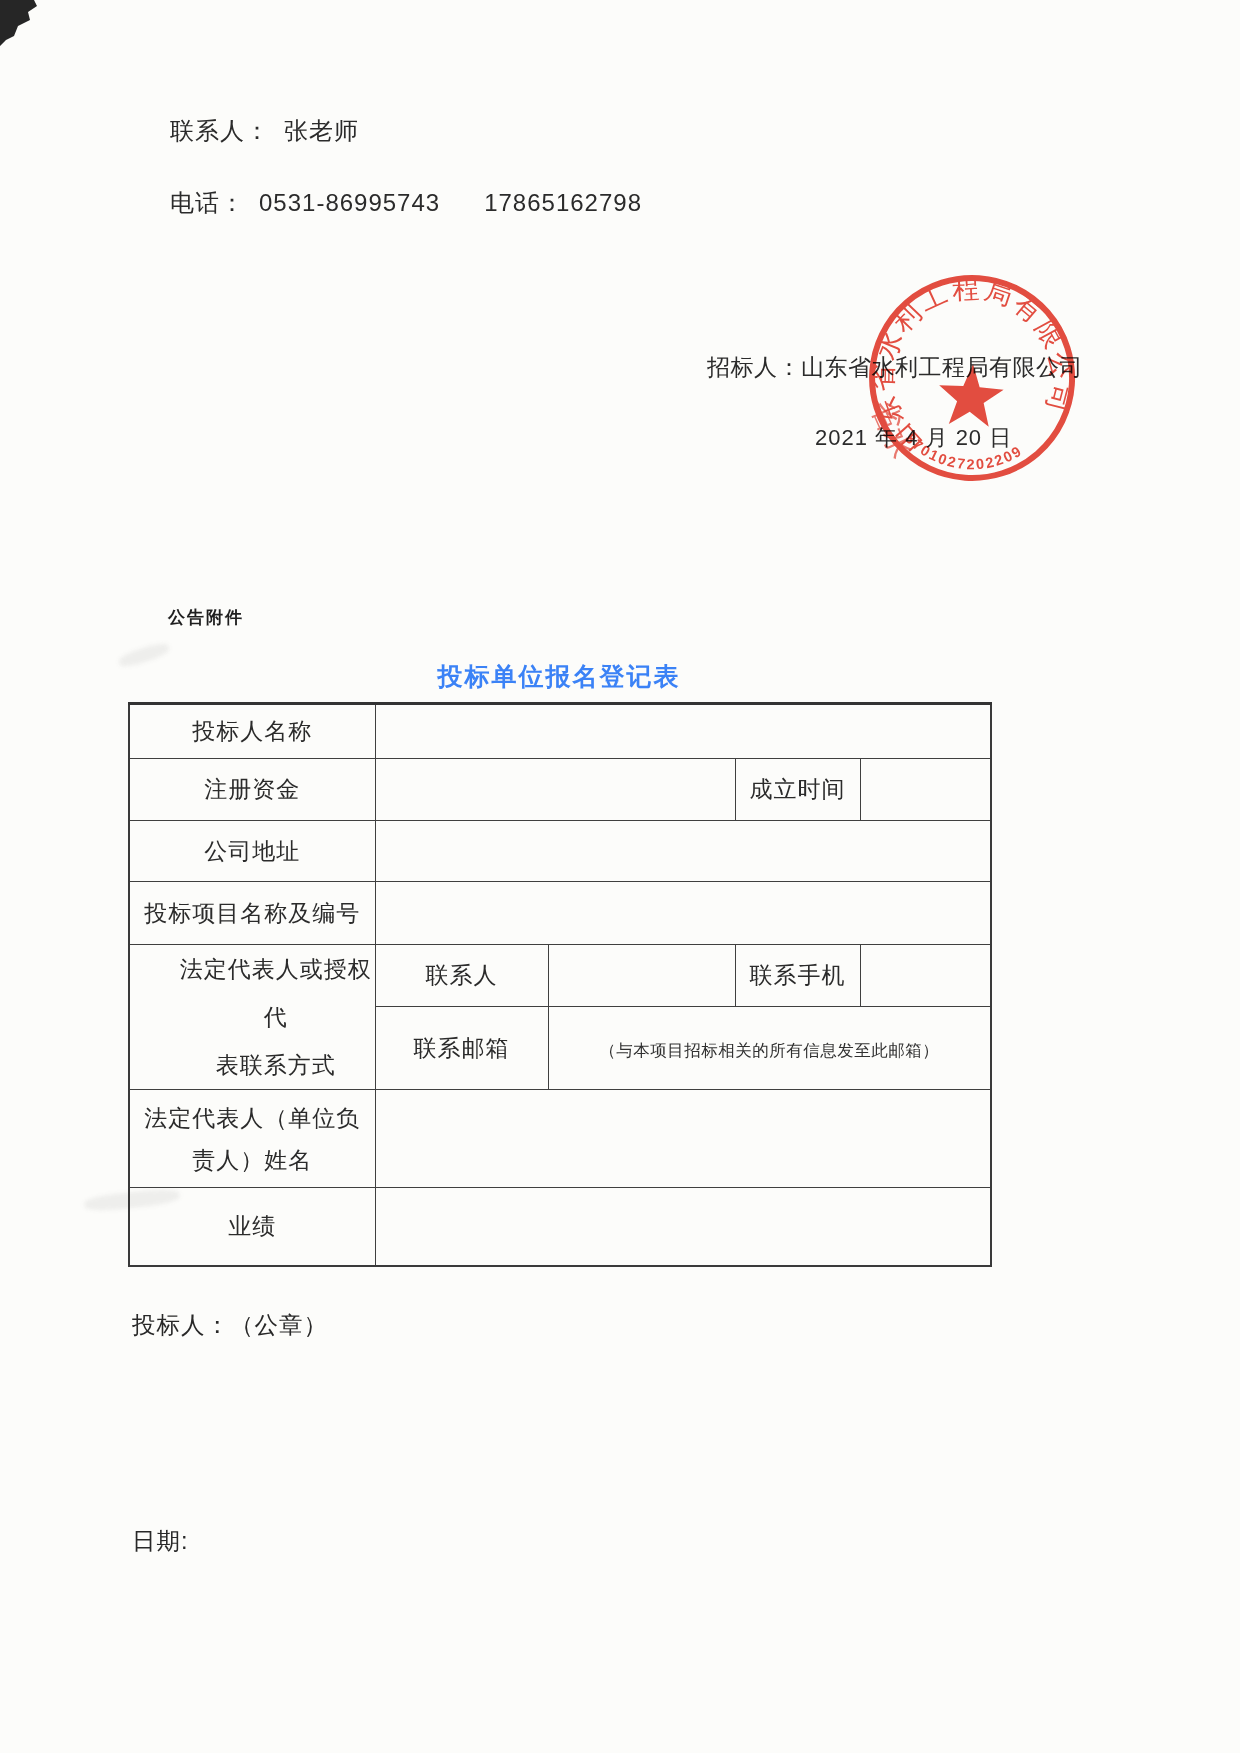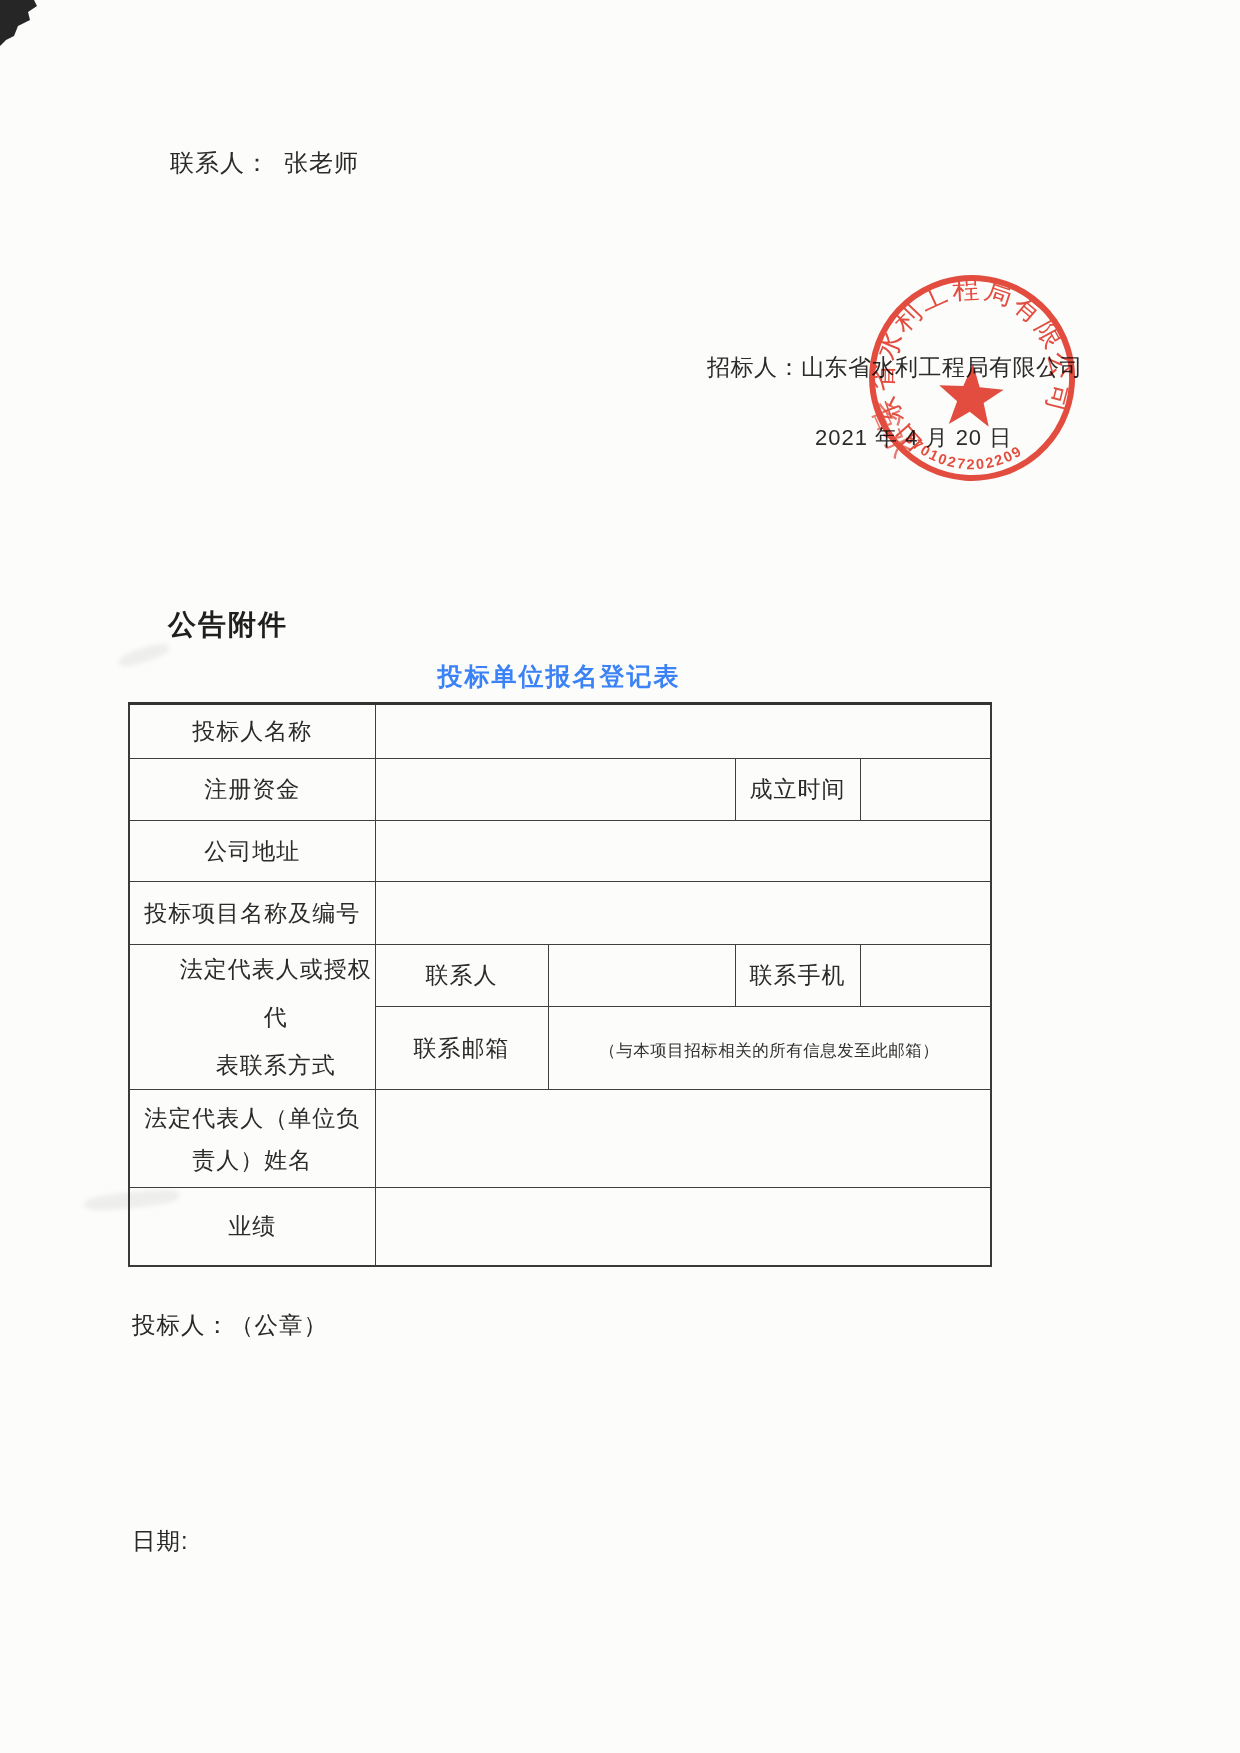--- a/index.html
+++ b/index.html
@@ -26,21 +26,21 @@
   .gap-lg{display:inline-block;width:44px;}
 
   
   .tenderer{left:707px;top:352px;font-size:23px;letter-spacing:.5px;}
   .tender-date{left:815px;top:423px;font-size:22px;letter-spacing:1px;}
 
   
   .stamp{left:857px;top:263px;width:232px;height:232px;mix-blend-mode:multiply;opacity:.9;transform:rotate(4deg);}
 
   
-  .attach-heading{left:168px;top:606px;font-size:28px;font-weight:bold;letter-spacing:2px;color:#1f1f1f;}
+  .attach-heading{left:168px;top:606px;font-size:17px;font-weight:bold;letter-spacing:2px;color:#1f1f1f;}
   .table-title{left:128px;top:660px;width:862px;text-align:center;font-size:25px;font-weight:bold;letter-spacing:2px;color:#3b82f6;}
 
   
   .reg-table-wrap{left:128px;top:702px;width:862px;}
   table.reg{border-collapse:collapse;table-layout:fixed;width:862px;background:transparent;}
   table.reg{border:2px solid #3a3a3a;border-top:3px solid #333;padding-left:32px;}
   table.reg td{border:1.5px solid #3f3f3f;padding:0;vertical-align:middle;text-align:center;
                font-size:23px;color:#2b2b2b;letter-spacing:1px;}
   tr.r1{height:55px}tr.r2{height:62px}tr.r3{height:61px}tr.r4{height:63px}
   tr.r5{height:61px}tr.r6{height:81px}tr.r7{height:98px}tr.r8{height:78px}
@@ -57,22 +57,25 @@
 <body>
 
 <div class="page">
 
   <svg class="abs corner-blob" viewBox="0 0 44 50">
     <path d="M0,0 L34,0 L37,6 L28,12 L30,20 L18,26 L14,36 L6,40 L0,46 Z" fill="#262626"></path>
   </svg>
   <div class="abs smudge" style="left:118px;top:648px;width:52px;height:14px;transform:rotate(-18deg);"></div>
   <div class="abs smudge" style="left:84px;top:1192px;width:96px;height:16px;transform:rotate(-6deg);"></div>
 
-  <div class="abs line contact-line" style="top:116px;margin-top:32px;">
+  <div class="abs line contact-line" style="top:116px;">
     <span>联系人：</span><span class="gap-sm"></span><span>张老师</span>
+  </div>
+  <div class="abs line contact-line" style="top:188px;">
+    <span>电话：</span><span class="gap-sm"></span><span>0531-86995743</span><span class="gap-lg"></span><span>17865162798</span>
   </div>
 
   <div class="abs line tenderer">招标人：山东省水利工程局有限公司</div>
   <div class="abs line tender-date">2021 年 4 月 20 日</div>
 
   <svg class="abs stamp" viewBox="0 0 232 232">
     <g fill="#e23a2c" stroke="none">
       <circle cx="115" cy="115" r="100" fill="none" stroke="#e23a2c" stroke-width="6"></circle>
       <g transform="rotate(-57 115 115)">
         <path id="sealNamePath" d="M 35 115 A 80 80 0 1 1 195 115 A 80 80 0 1 1 35 115" fill="none"></path>

